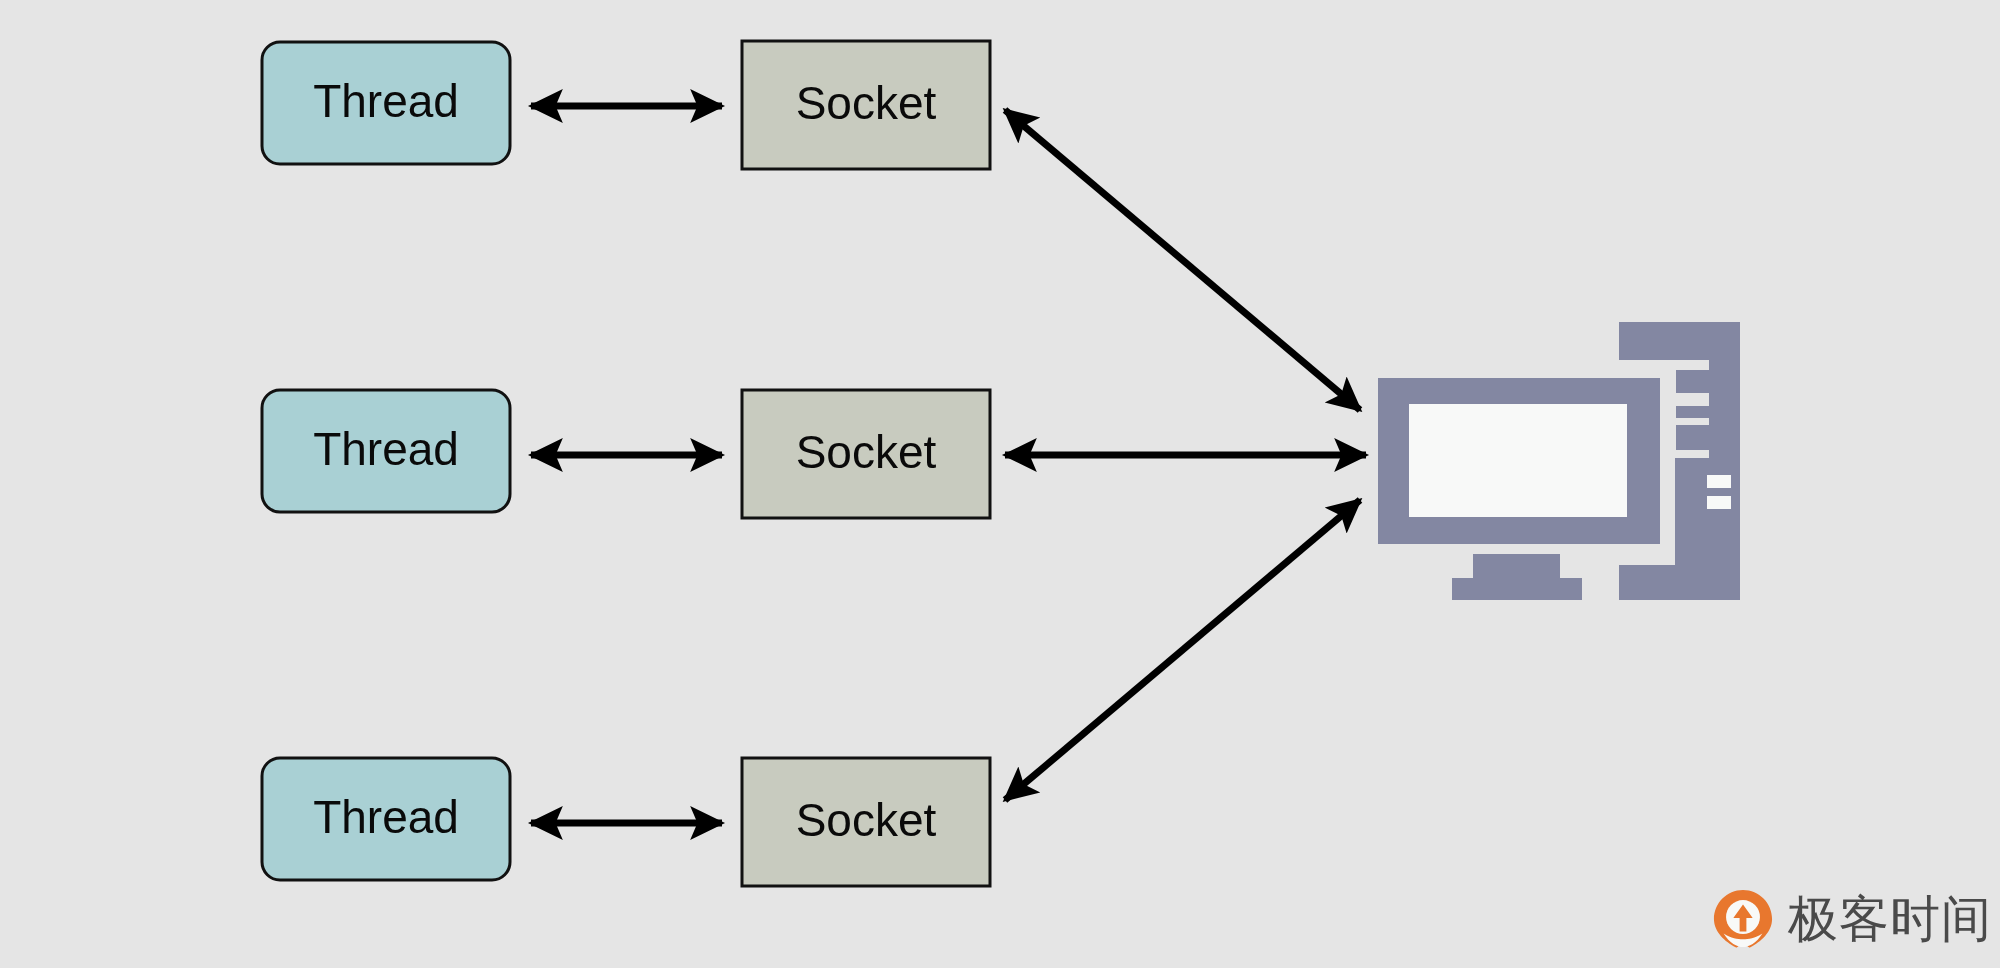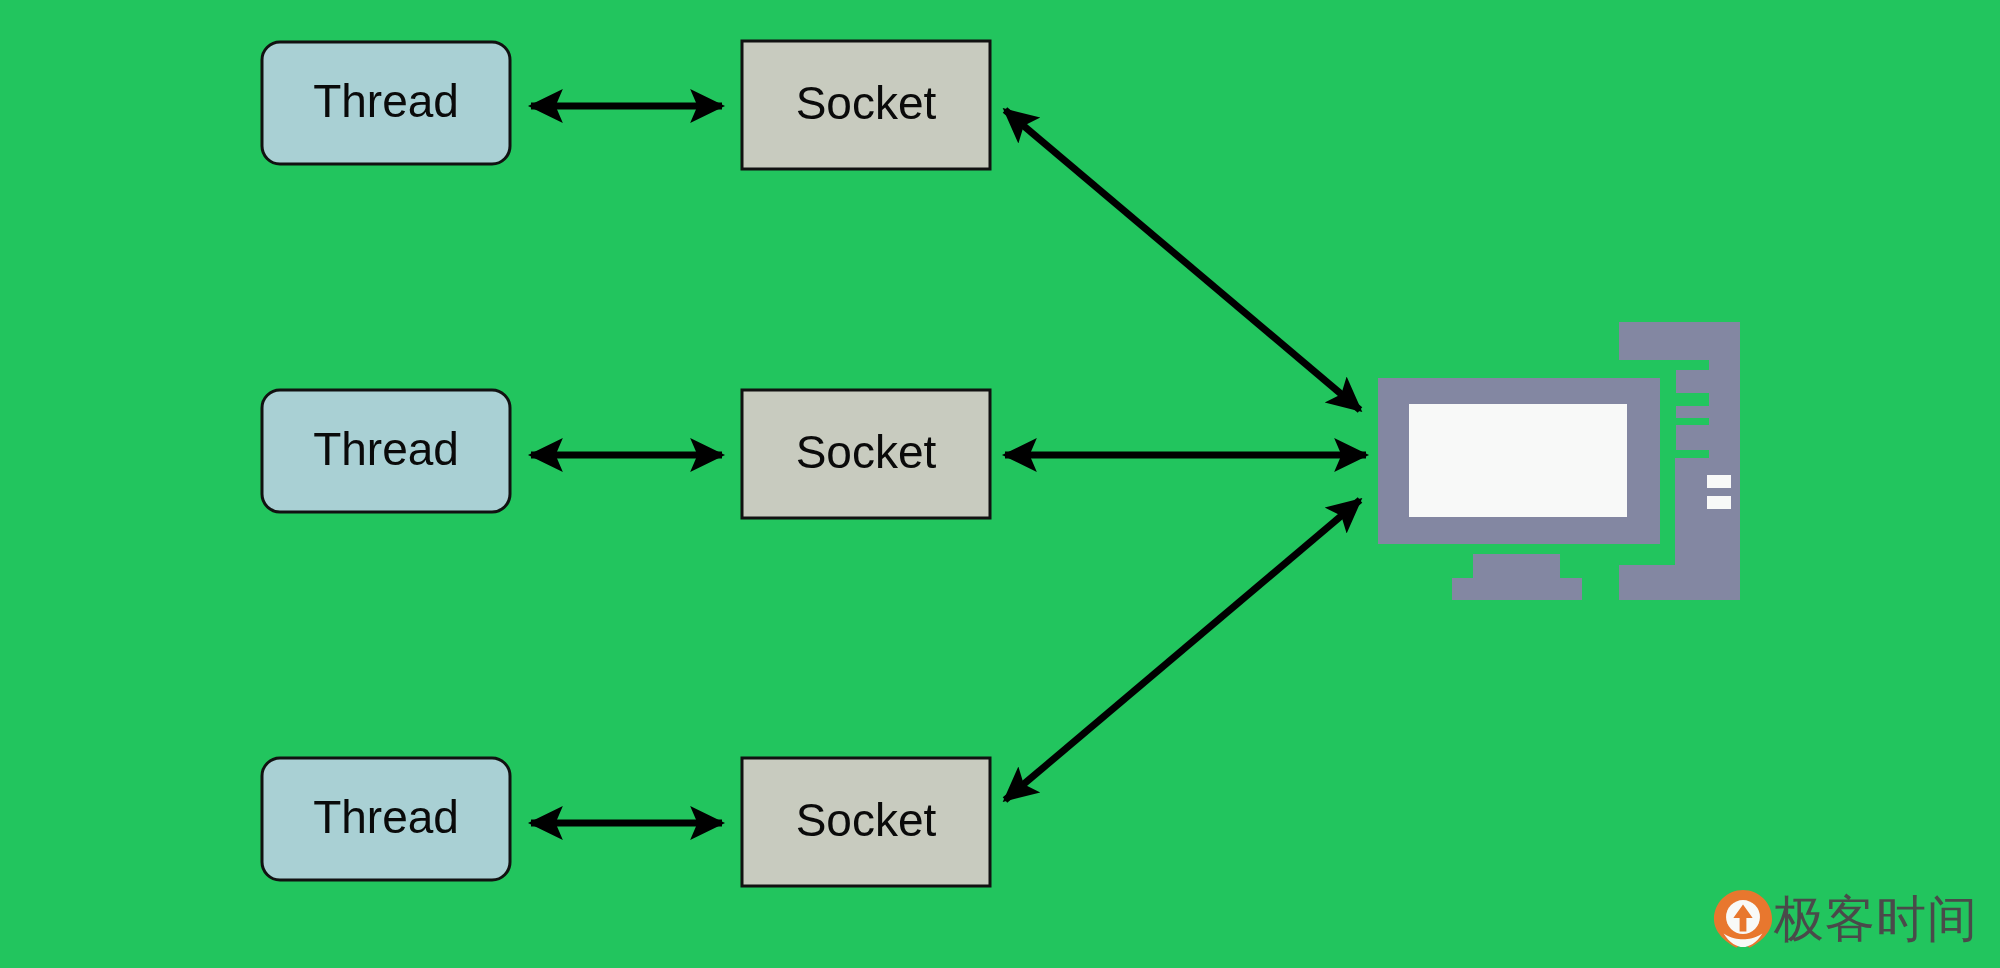--- a/index.html
+++ b/index.html
@@ -11,21 +11,21 @@
     height: 968px;
     background: #f8f9f8;
     font-family: "Liberation Sans", sans-serif;
     overflow: hidden;
     position: relative;
   }
   #stage {
     position: relative;
     width: 2000px;
     height: 968px;
-    background: #22c55e;
+    background: #e5e5e5;
   }
   #diagram-svg {
     position: absolute;
     left: 0;
     top: 0;
     width: 2000px;
     height: 968px;
   }
   .node-label {
     font-family: "Liberation Sans", sans-serif;
@@ -57,20 +57,21 @@
   }
   .pc-slot {
     fill: #f8f9f8;
   }
   #brand-logo {
     position: absolute;
     left: 1712px;
     top: 888px;
     display: flex;
     align-items: center;
+    gap: 14px;
   }
   #brand-mark {
     width: 62px;
     height: 62px;
     flex: 0 0 auto;
   }
   #brand-text {
     font-family: "DejaVu Sans", sans-serif;
     font-size: 50px;
     line-height: 1;

